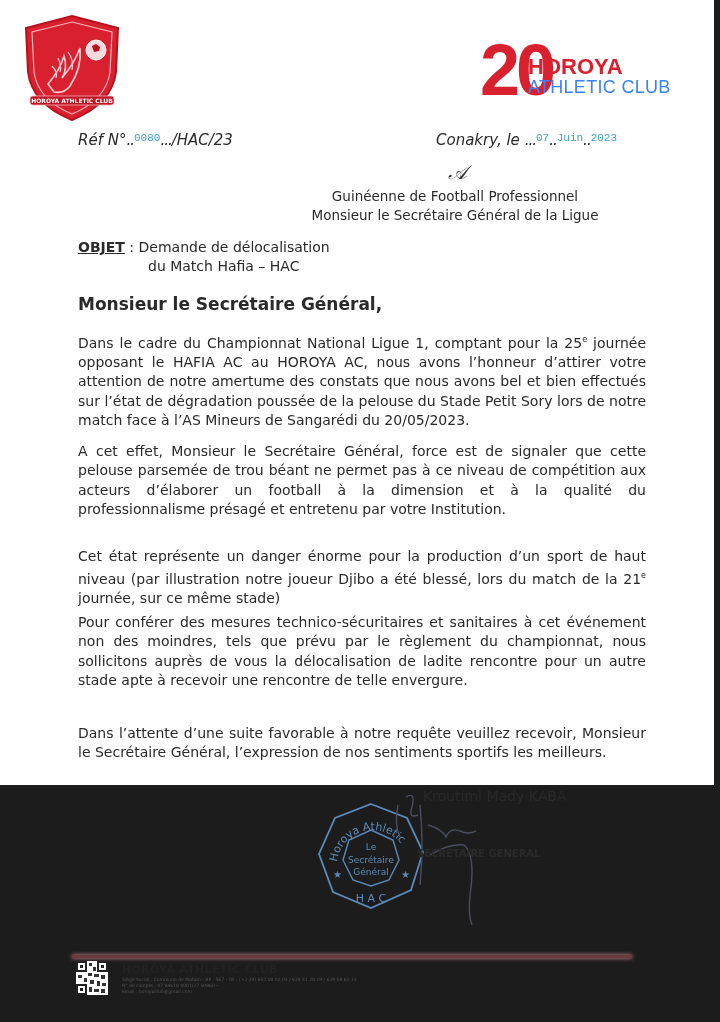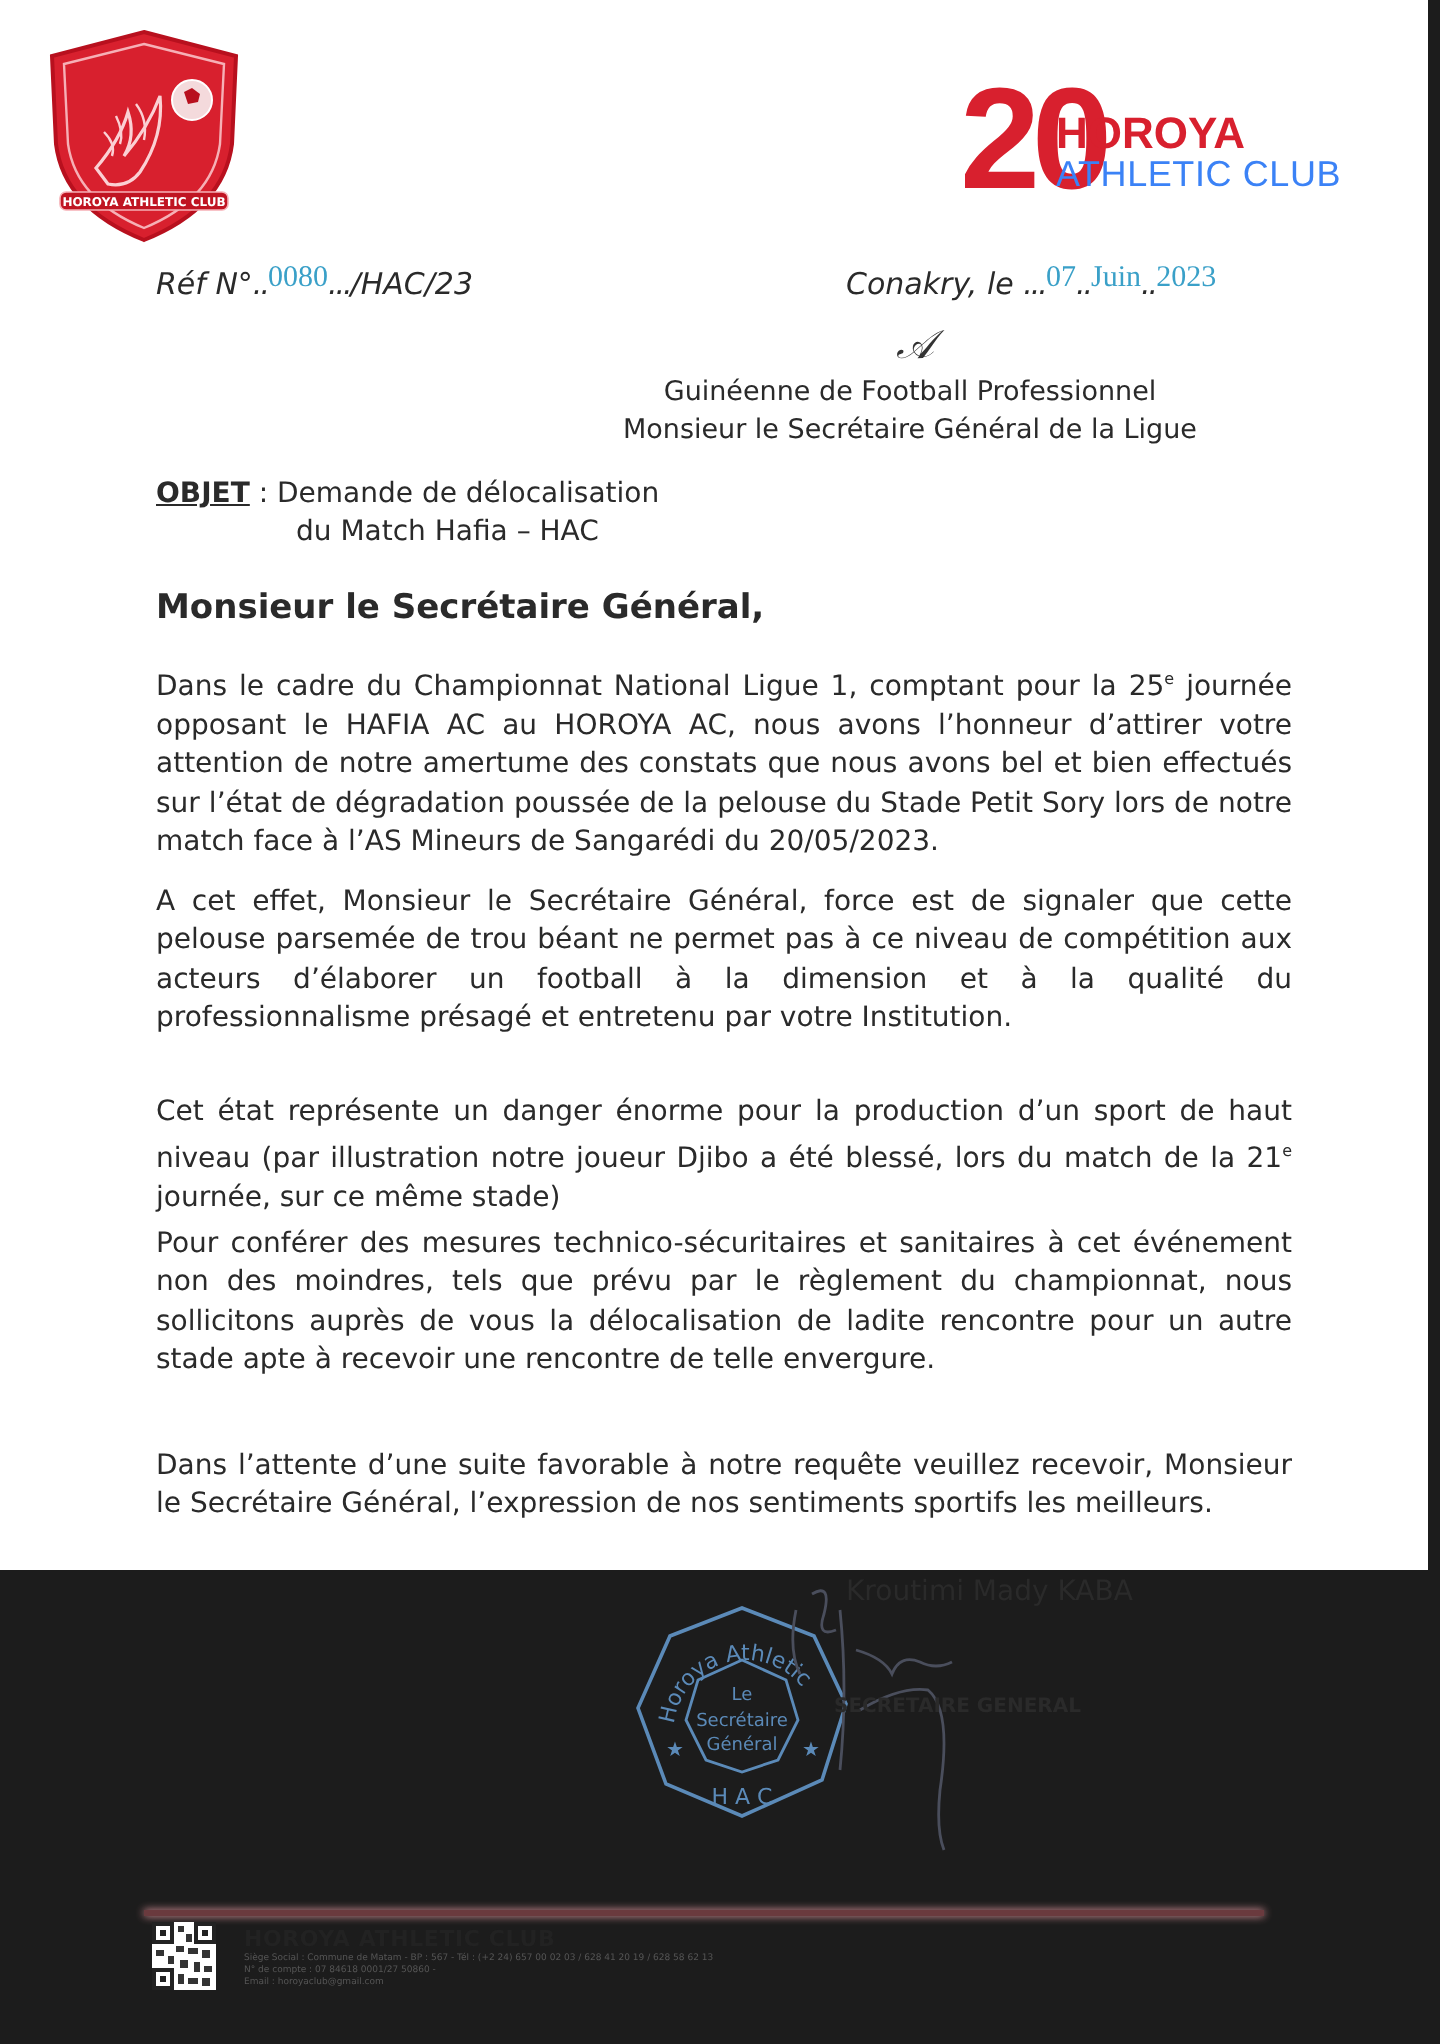--- a/index.html
+++ b/index.html
@@ -23,22 +23,22 @@
   }
   .anniv .horoya {
     position: absolute; left: 48px; top: 16px; font-family: "Liberation Sans", sans-serif;
     font-weight: bold; font-size: 22px; color: #d8202e; line-height: 22px;
   }
   .anniv .ac {
     position: absolute; left: 48px; top: 37px; font-family: "Liberation Sans", sans-serif;
     font-size: 18px; color: #3b82f6; line-height: 20px; letter-spacing: 0.3px;
   }
   .ref { position: absolute; left: 78px; top: 131px; font-size: 15px; font-style: italic; }
-  .date { position: absolute; left: 423px; top: 131px; font-size: 15px; font-style: italic; }
-  .hand { color: #3aa0c8; font-style: normal; font-size: 15px; vertical-align: 4px; font-family: Liberation Serif, serif; }
+  .date { position: absolute; left: 436px; top: 131px; font-size: 15px; font-style: italic; }
+  .hand { color: #3aa0c8; font-style: normal; font-size: 11px; vertical-align: 4px; font-family: Liberation Mono, monospace; }
   .dots { letter-spacing: -1px; }
   .monogram { position: absolute; left: 448px; top: 160px; font-family: "DejaVu Serif", serif; font-style: italic; font-size: 20px; color: #333; }
   .recipient {
     position: absolute; left: 305px; top: 187px; width: 300px; text-align: center;
     font-size: 13.5px; line-height: 19px;
   }
   .objet { position: absolute; left: 78px; top: 238px; font-size: 14px; line-height: 19px; }
   .objet .lbl { font-weight: bold; text-decoration: underline; }
   .objet .l2 { padding-left: 70px; }
   .salut { position: absolute; left: 78px; top: 294px; font-size: 17px; font-weight: bold; }

